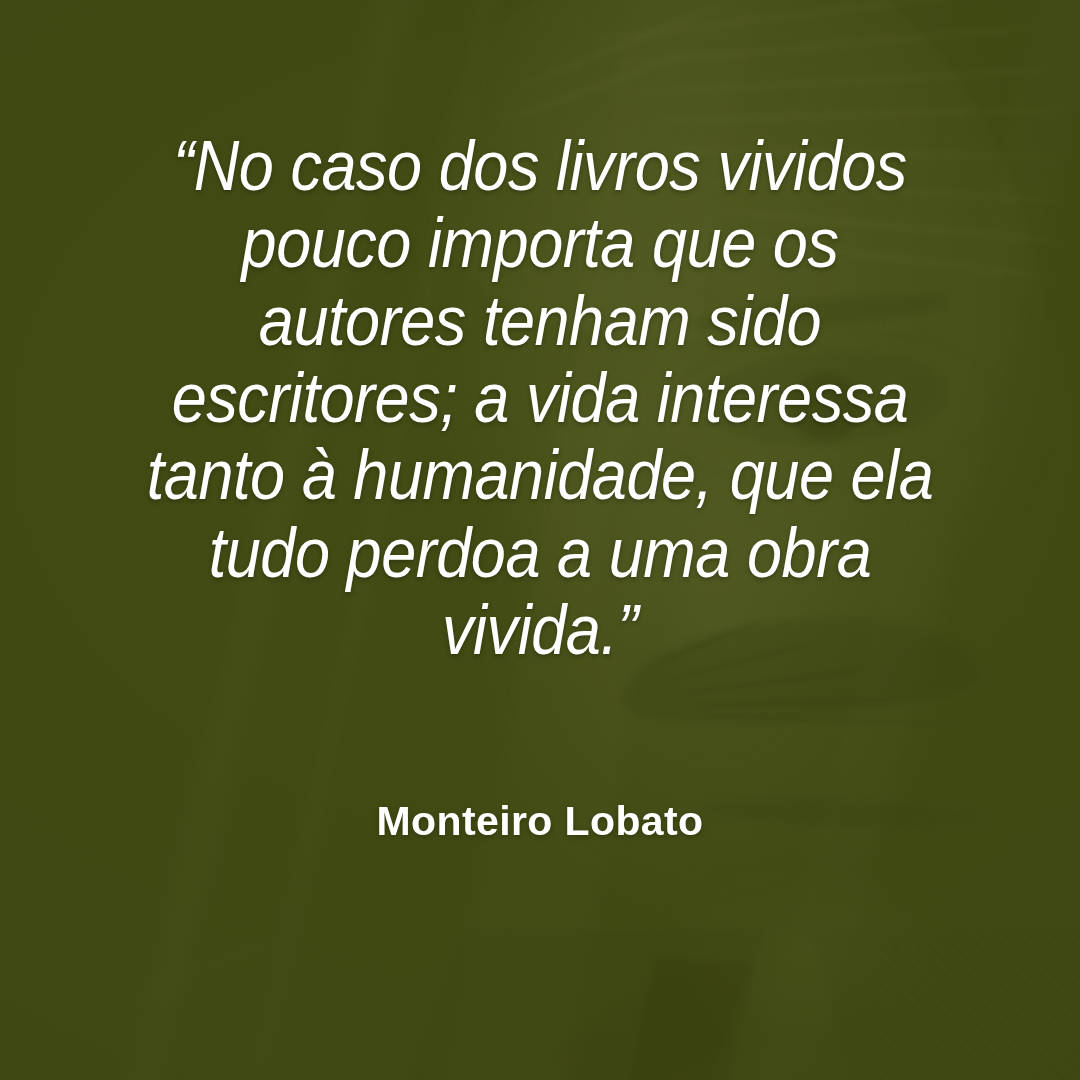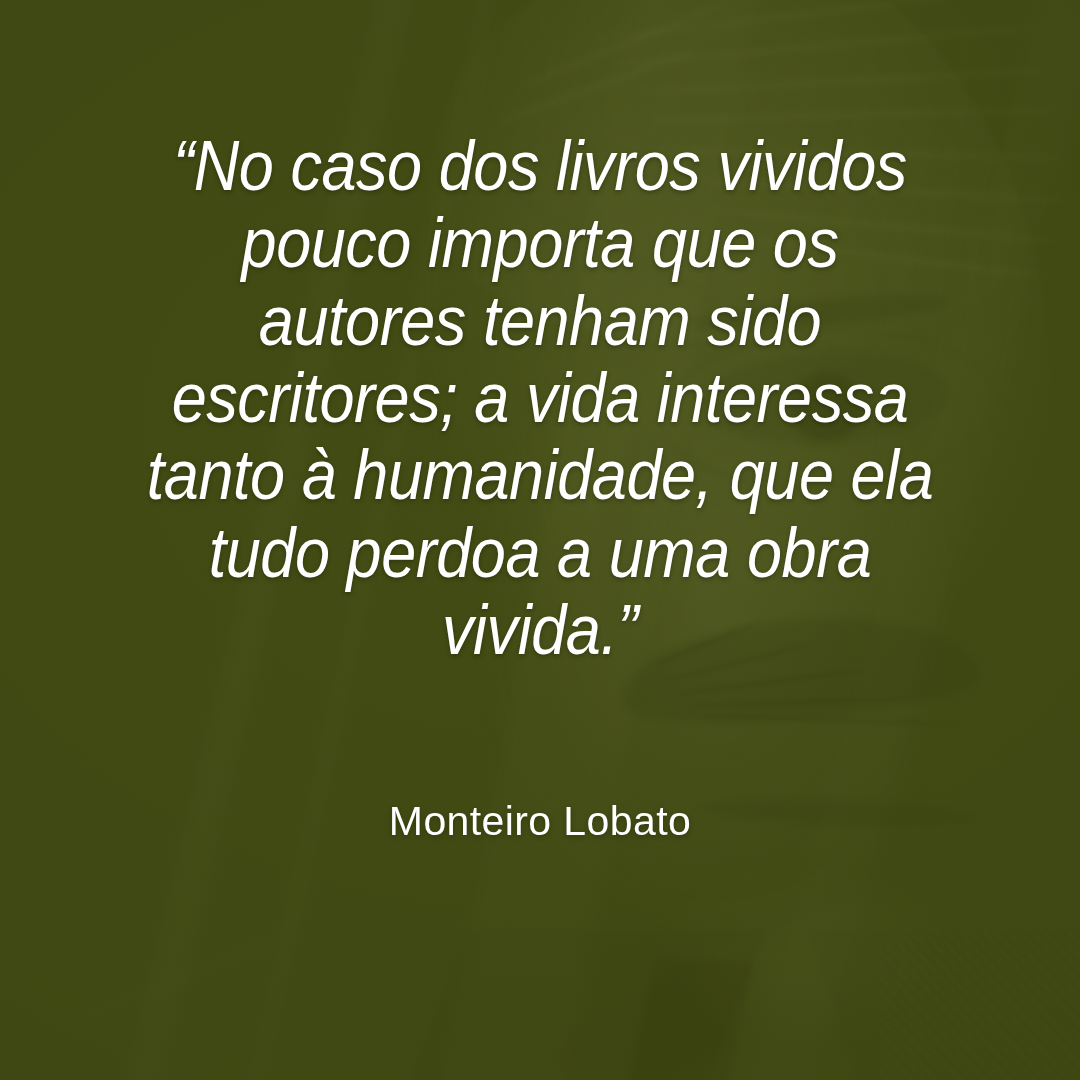--- a/index.html
+++ b/index.html
@@ -265,21 +265,21 @@
 
   .author {
     position: absolute;
     left: 0;
     right: 0;
     top: 798px;
     text-align: center;
     color: #ffffff;
     font-family: "Liberation Sans", sans-serif;
     font-size: 41px;
-    font-weight: 400;
+    font-weight: 700;
     letter-spacing: 0.4px;
     text-shadow: 0 2px 5px rgba(20,24,4,0.35);
   }
 
   
   .logo {
     position: absolute;
     left: 64px;
     top: 928px;
     width: 270px;

